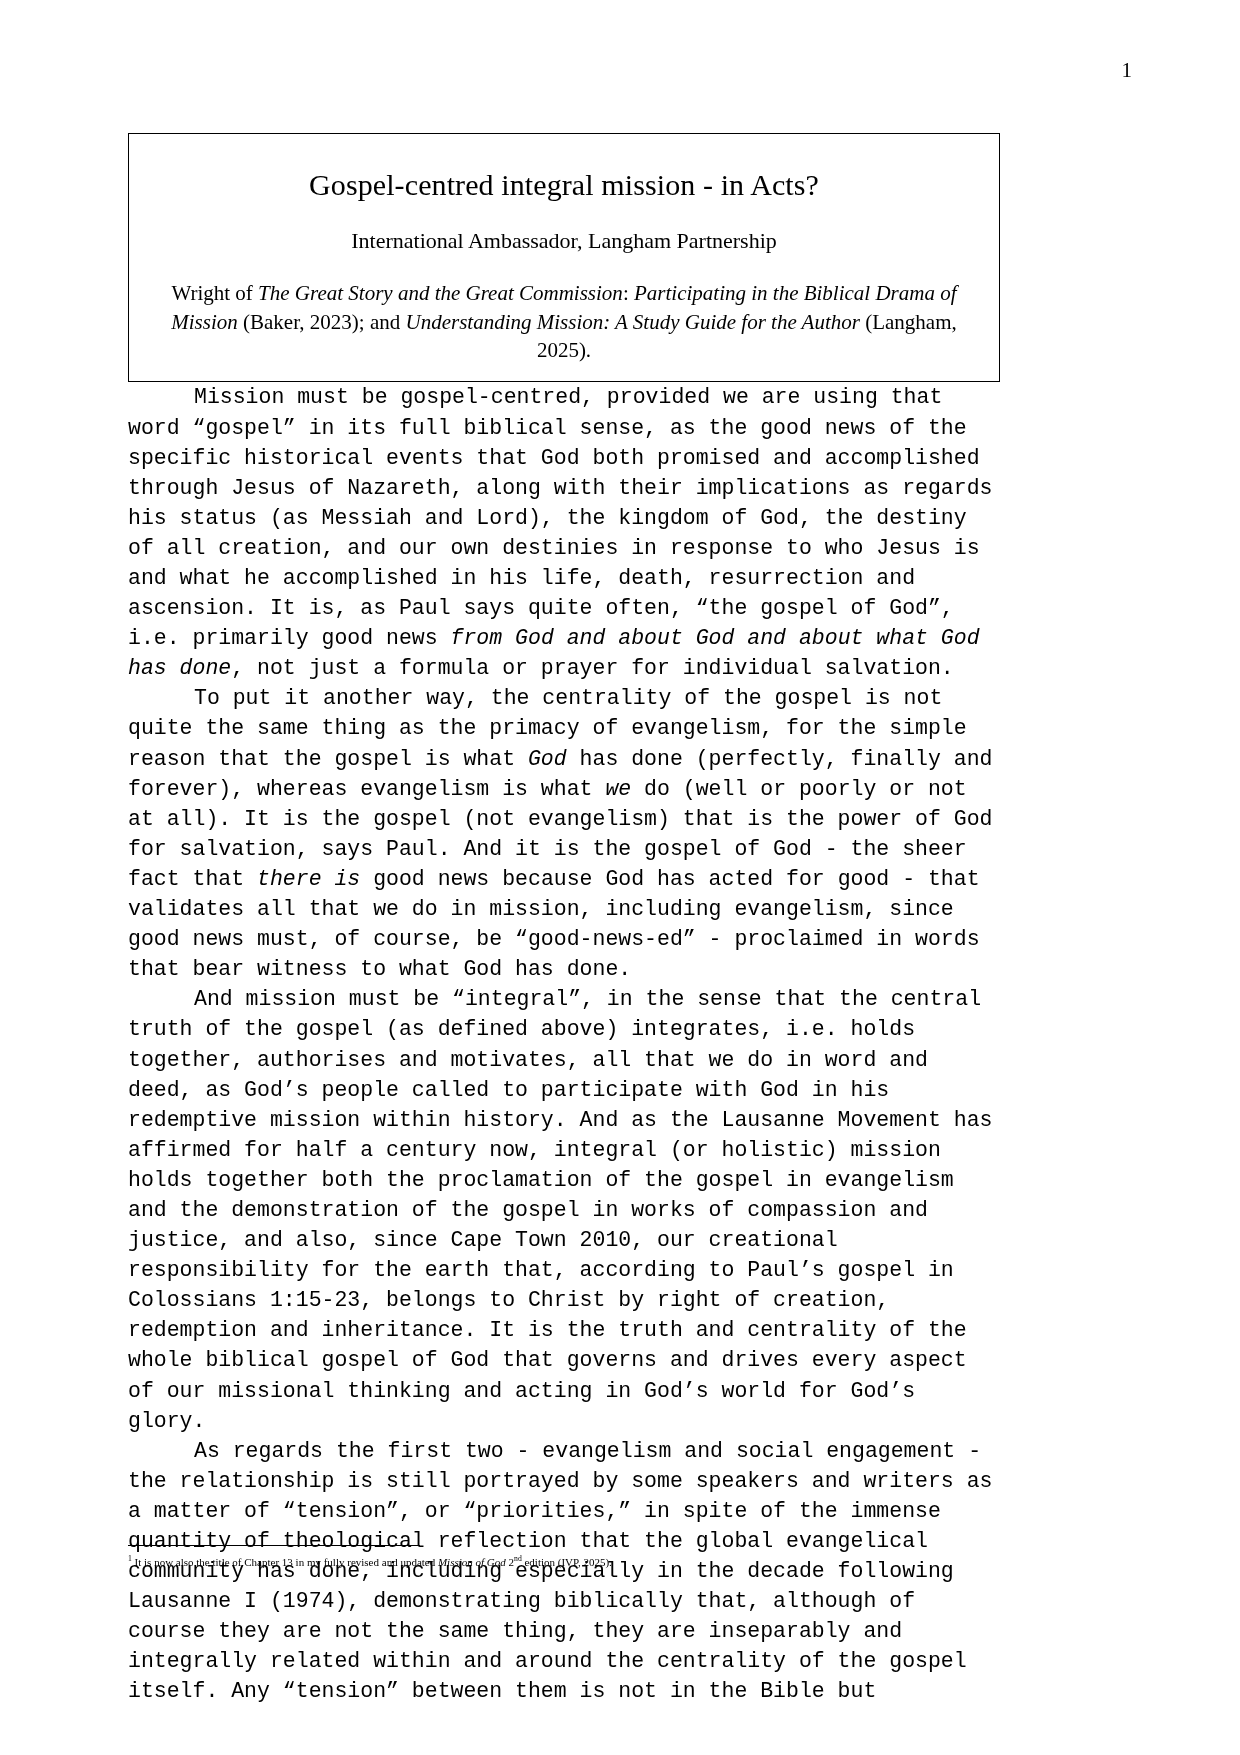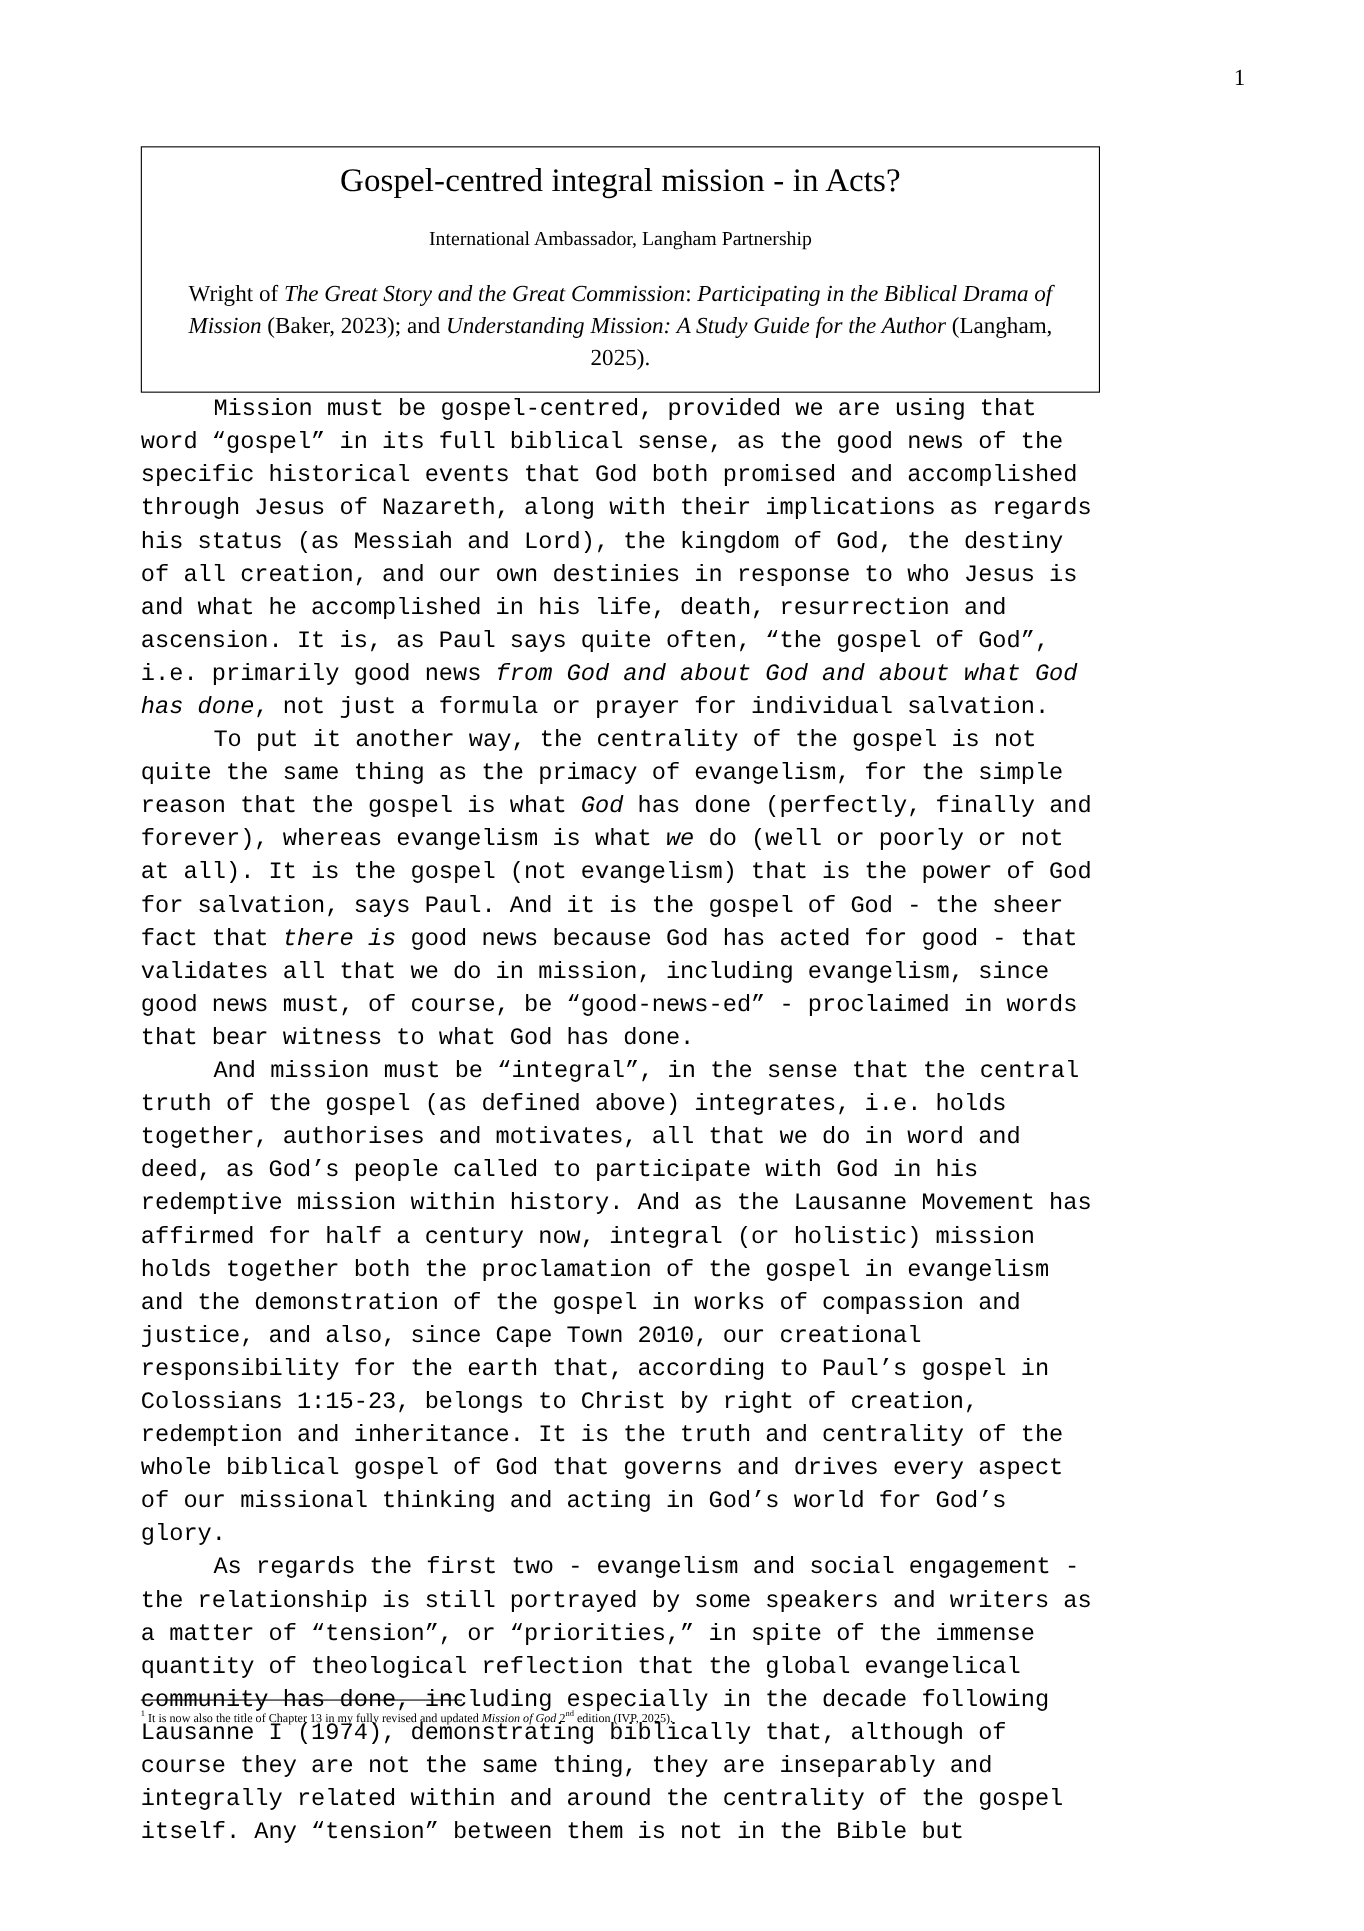--- a/index.html
+++ b/index.html
@@ -25,38 +25,38 @@
     line-height: 1;
   }
   .content {
     position: absolute;
     left: 128px;
     top: 133px;
     width: 872px;
   }
   .title-box {
     border: 1px solid #000000;
-    padding: 6px 18px 16px 18px;
+    padding: 26px 18px 16px 18px;
     box-sizing: border-box;
     text-align: center;
     font-family: Liberation Serif, serif;
   }
   .doc-title {
     font-size: 30px;
     line-height: 1.25;
     margin: 6px 0 22px 0;
     letter-spacing: 0.1px;
   }
   .author-name {
     font-size: 22px;
     line-height: 1.32;
     margin: 0;
   }
   .author-role {
-    font-size: 18px;
+    font-size: 22px;
     line-height: 1.32;
     margin: 0 0 24px 0;
   }
   .author-books {
     font-size: 21px;
     line-height: 1.38;
     margin: 0 14px;
   }
   .author-books i {
     font-style: italic;

